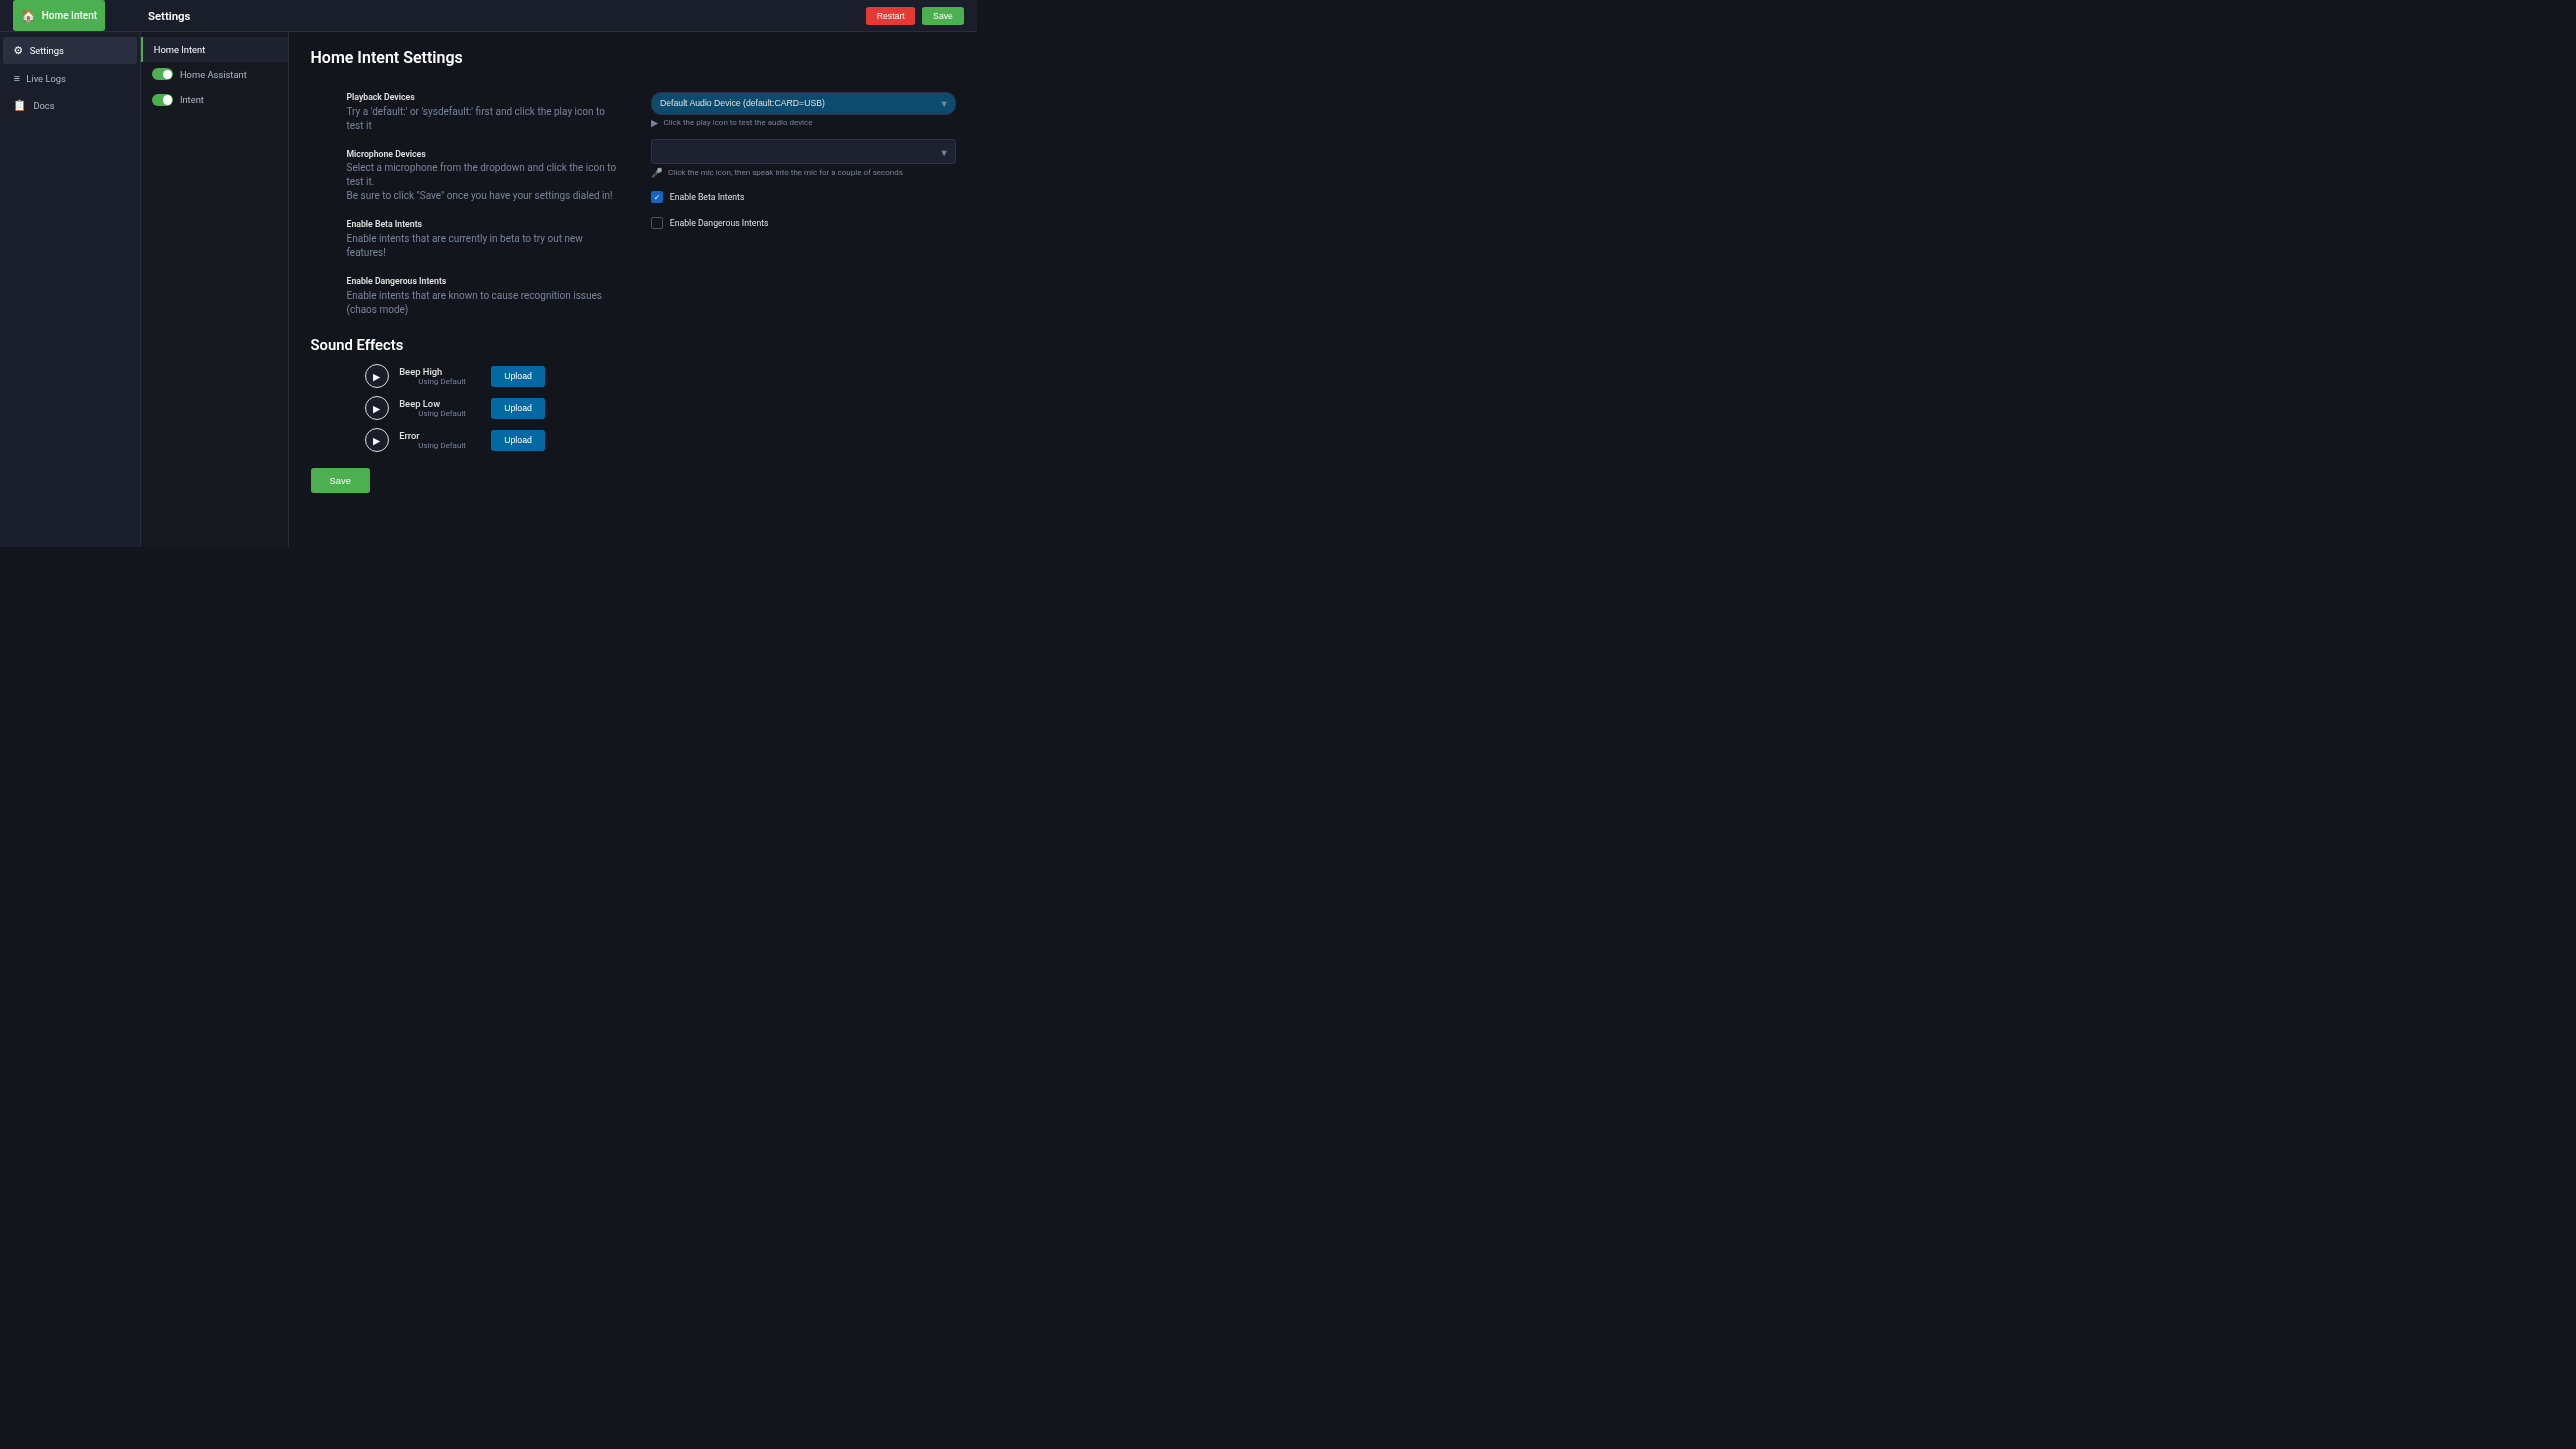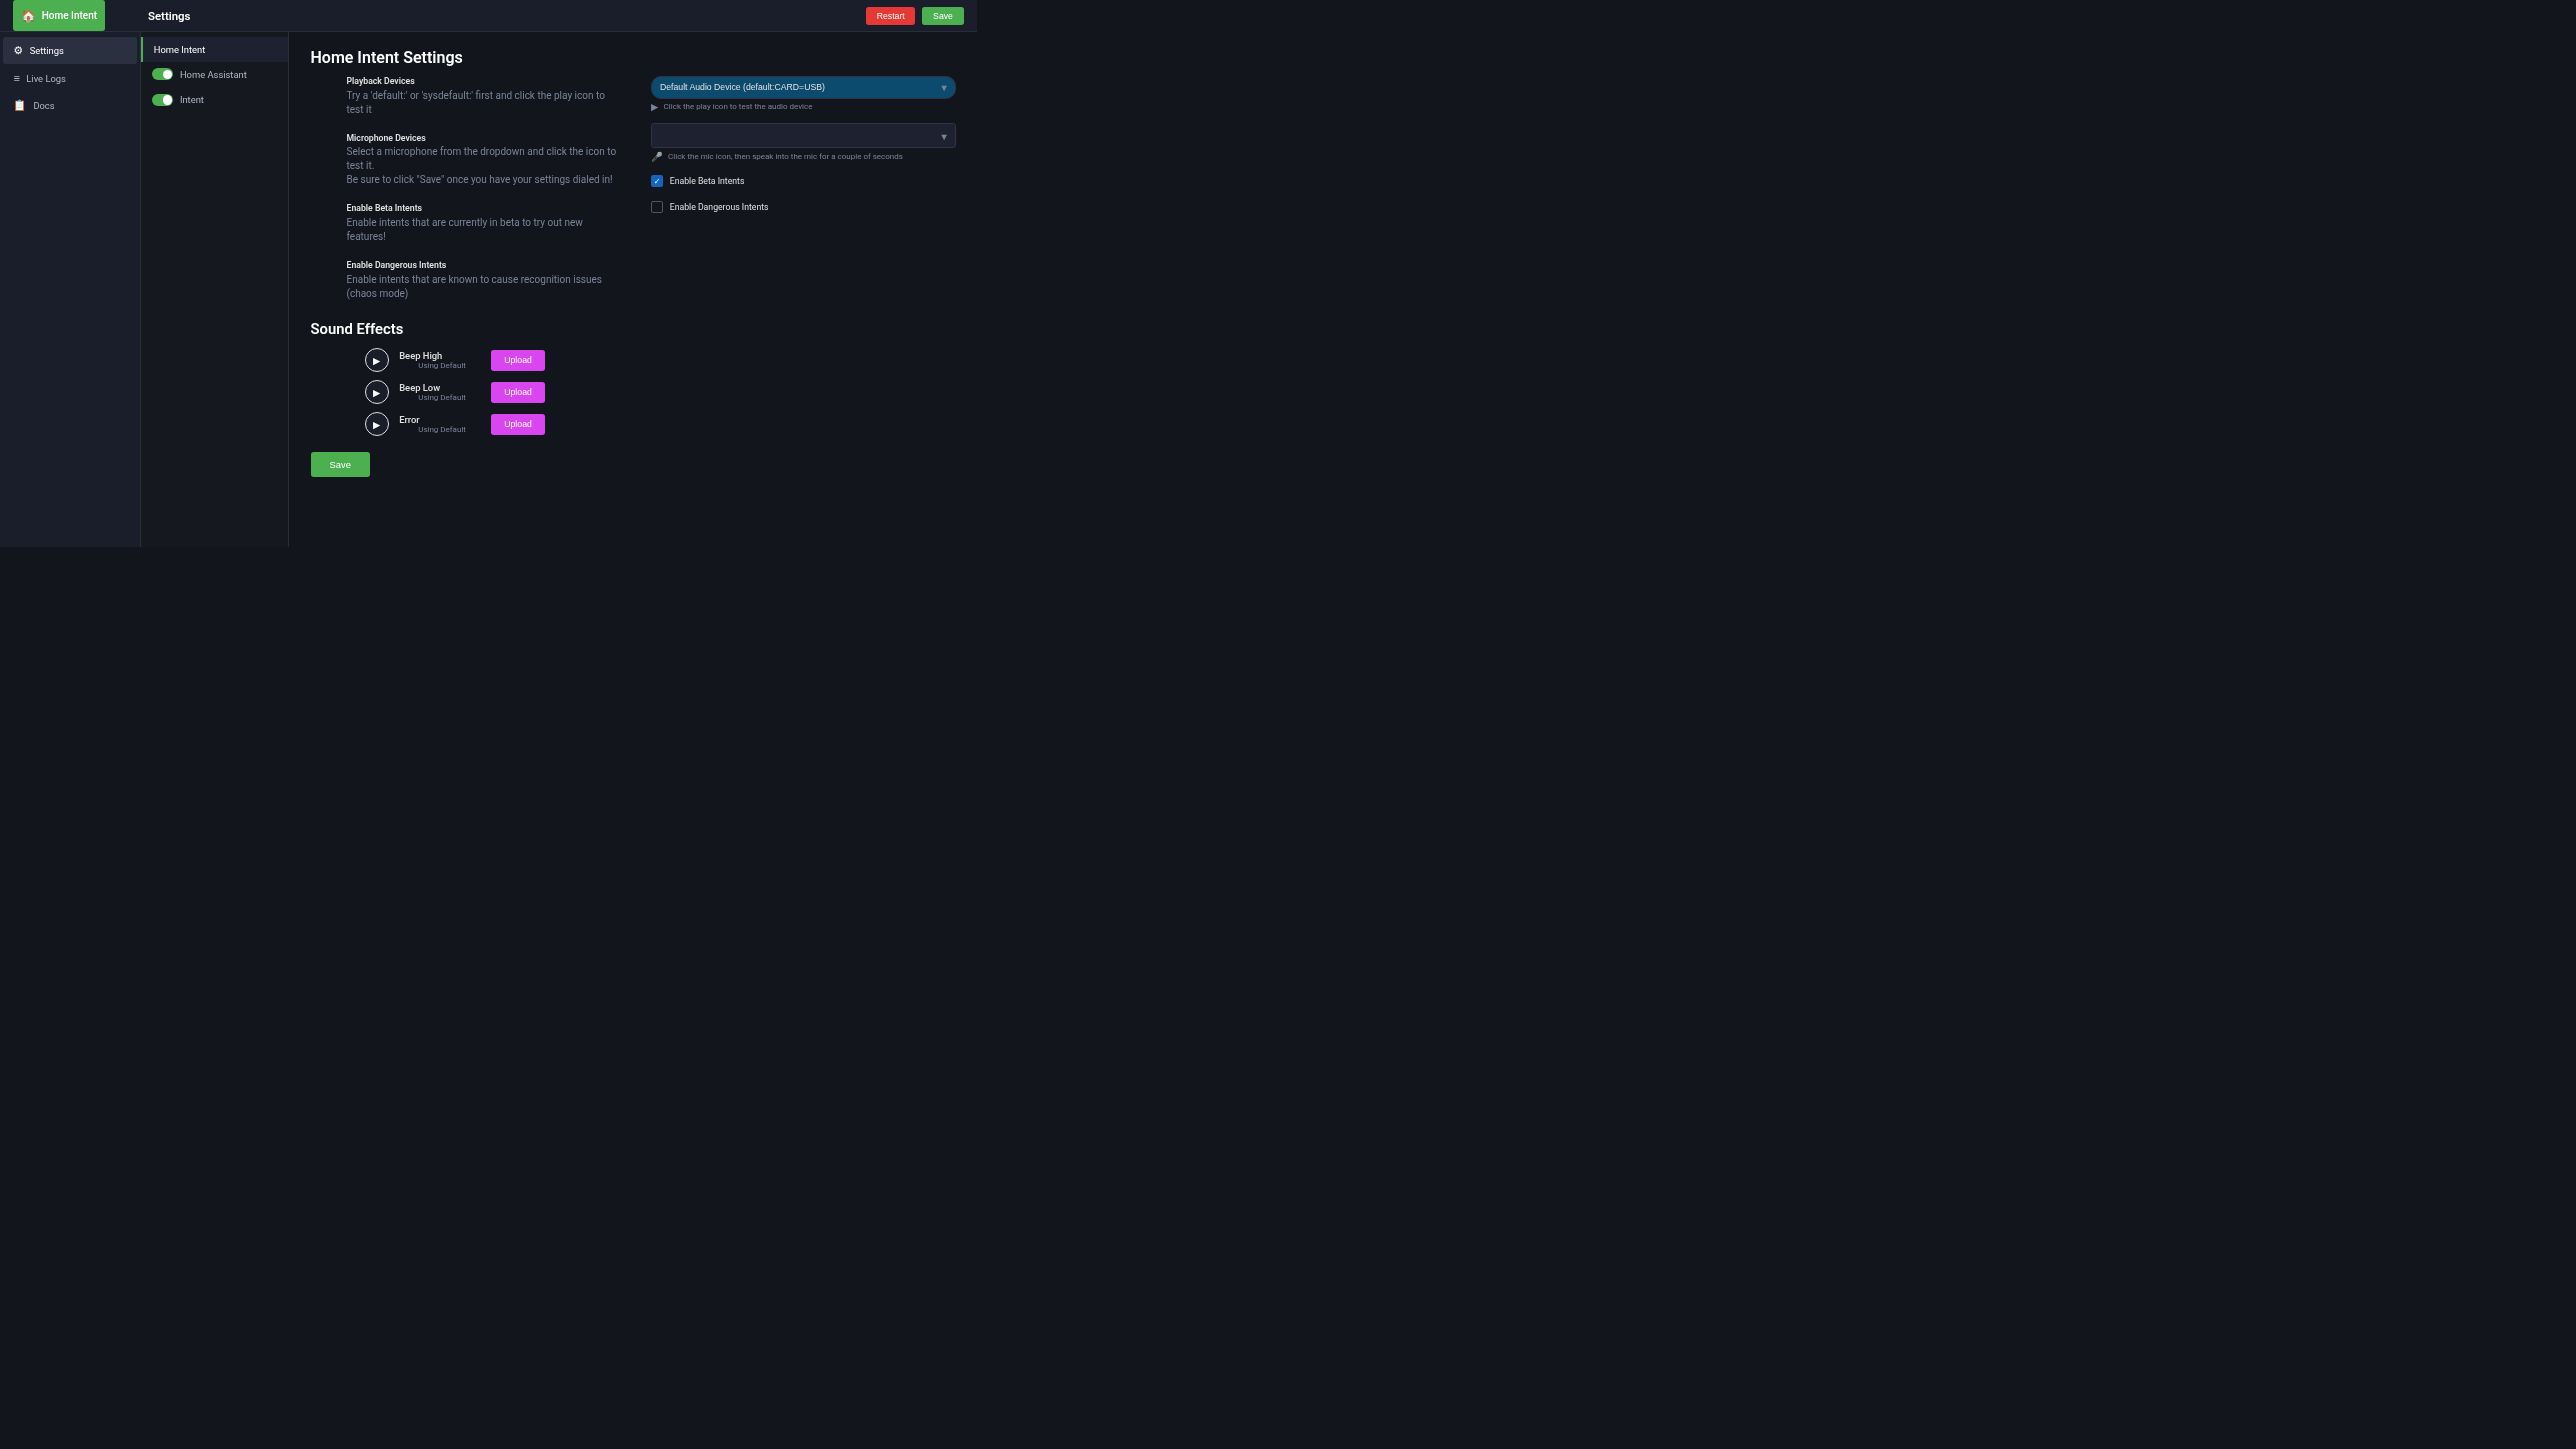--- a/index.html
+++ b/index.html
@@ -147,21 +147,21 @@
       overflow-y: auto;
       display: flex;
       flex-direction: column;
       gap: 0;
     }
 
     .page-title {
       font-size: 16px;
       font-weight: 600;
       color: white;
-      margin-bottom: 9px;
+      margin-bottom: 25px;
     }
 
     
     .settings-grid {
       display: grid;
       grid-template-columns: 1fr 1fr;
       gap: 0;
       align-items: start;
       margin-left: 36px;
     }
@@ -323,21 +323,21 @@
       font-size: 9.4px;
       color: #e0e0e0;
       font-weight: 500;
     }
     .sound-sub {
       font-size: 8px;
       color: #7a8499;
       padding-left: 19px;
     }
     .btn-upload {
-      background: #d946ef;
+      background: #0369a1;
       color: white;
       border: none;
       padding: 5.4px 13.4px;
       border-radius: 2.7px;
       cursor: pointer;
       font-size: 8.7px;
       font-weight: 500;
     }
 
     

